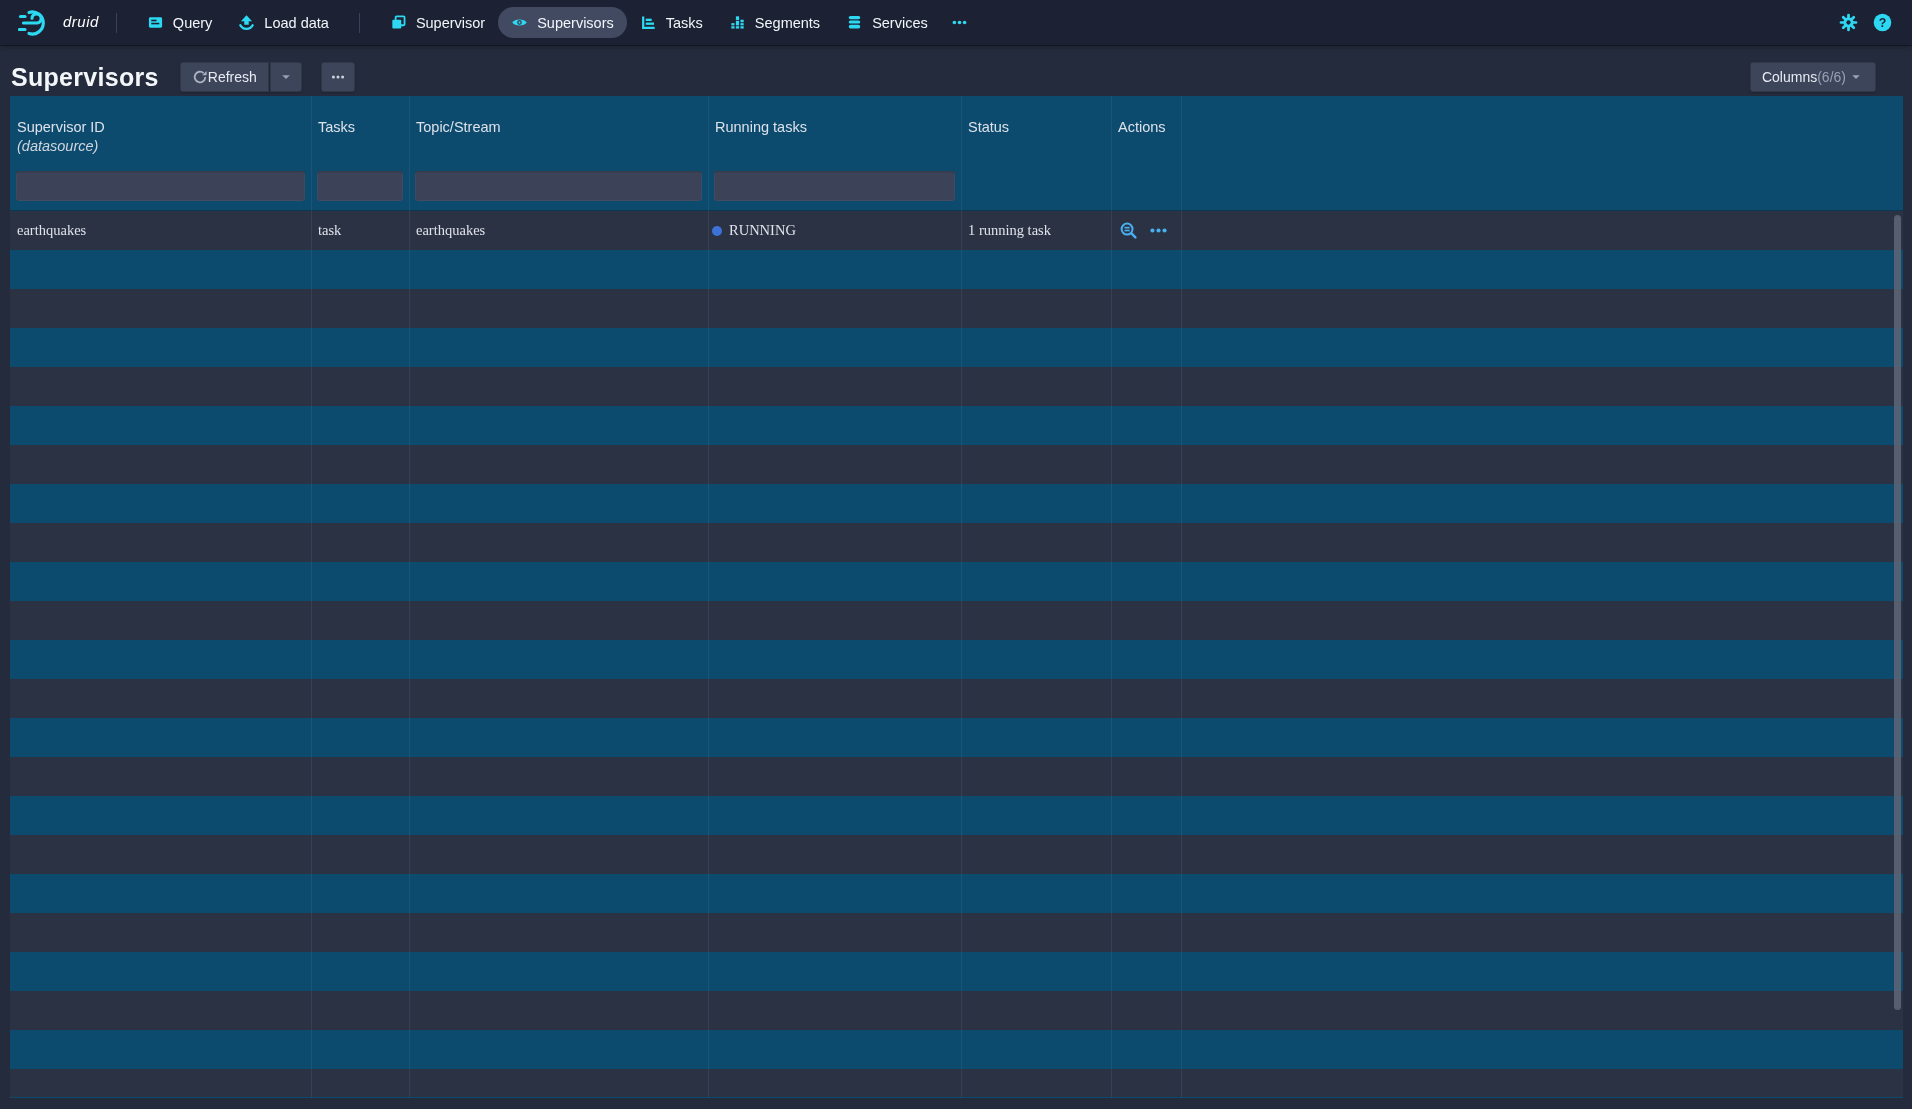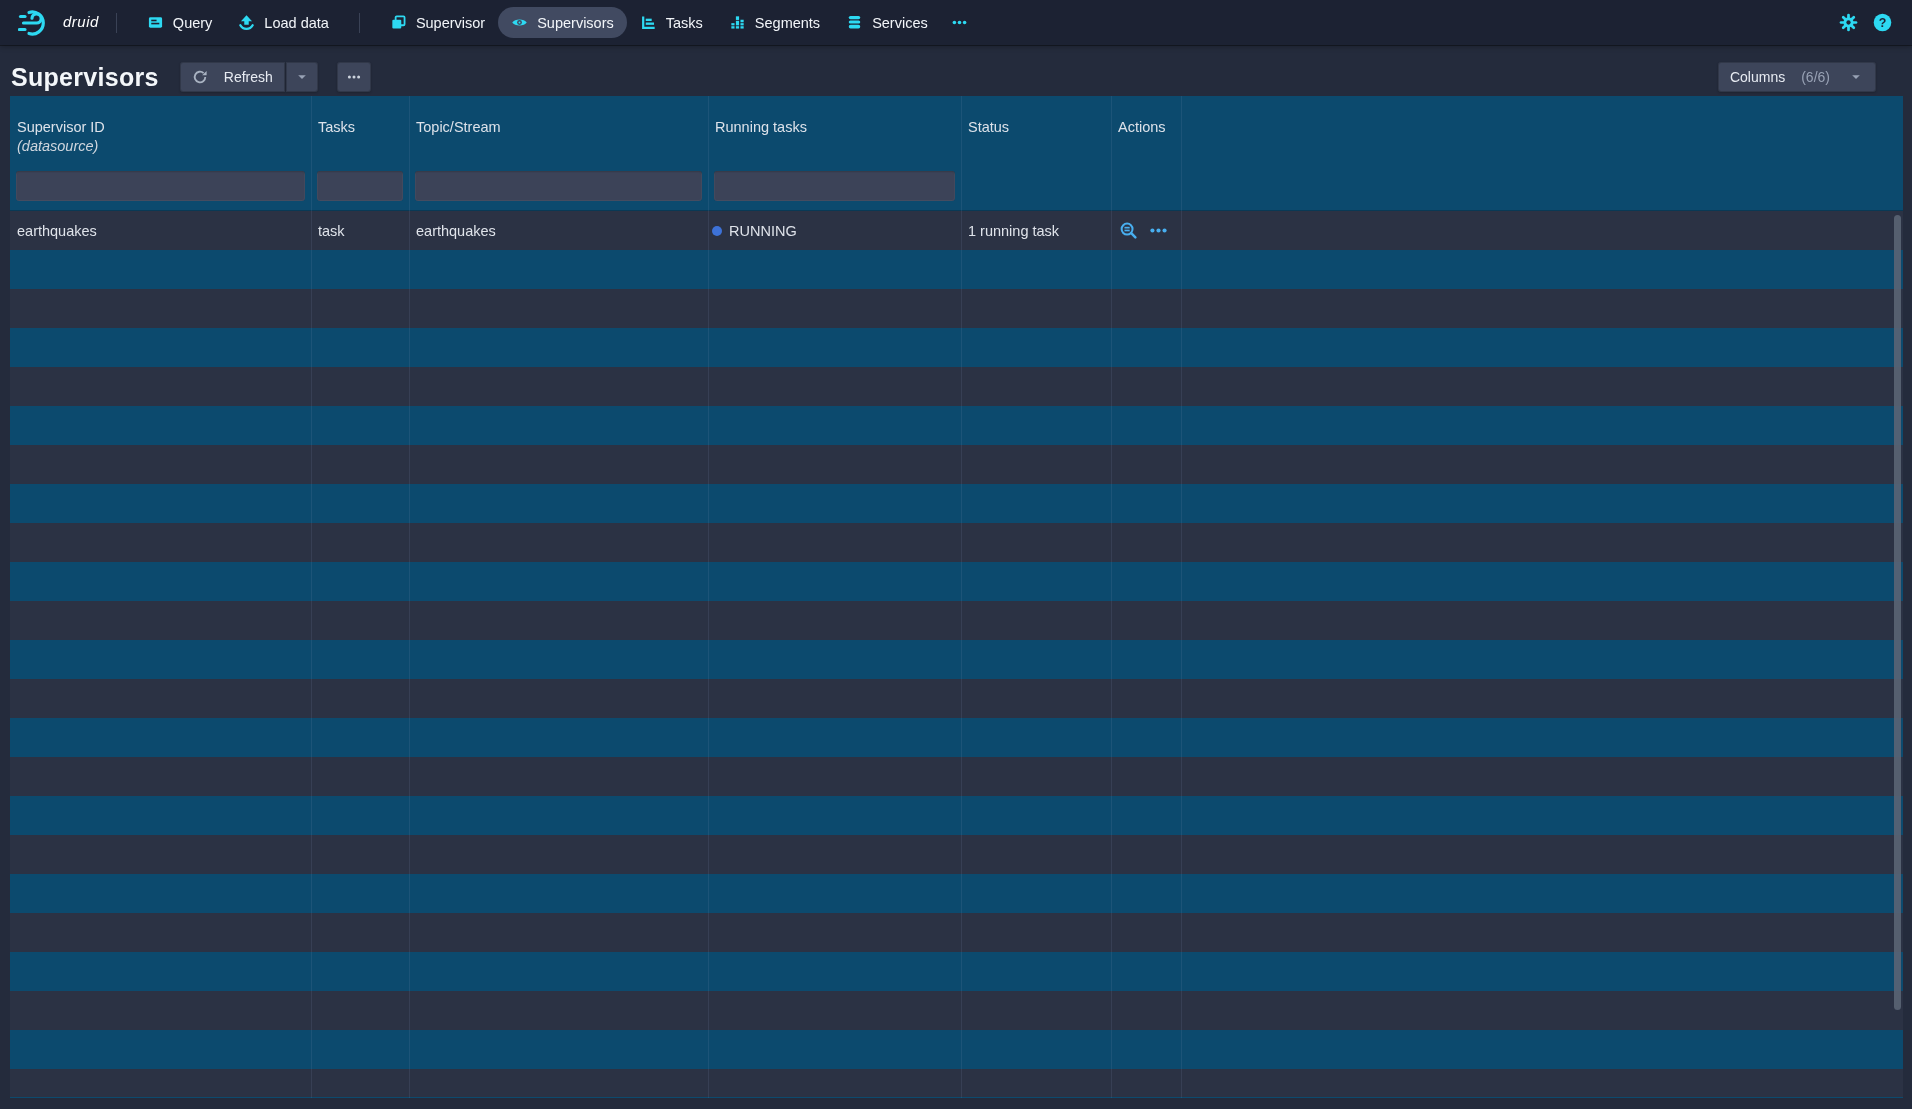--- a/index.html
+++ b/index.html
@@ -36,21 +36,21 @@
 
   
   .titlebar {
     position:absolute; top:45px; left:0; right:0; height:64px;
     display:flex; align-items:center;
     padding:0 36px 0 11px;
   }
   .page-title { font-size:25px; font-weight:bold; color:#f4f7fa; letter-spacing:.3px; margin-right:21px; }
   .btn {
     background:#3d455a; color:#e7ebf2; font-size:14px; height:30px;
-    display:inline-flex; align-items:center; gap:16px;
+    display:inline-flex; align-items:center; gap:0;
     border-radius:3px; padding:0 12px; cursor:pointer;
     box-shadow:inset 0 0 0 1px rgba(17,20,24,.25), 0 1px 2px rgba(17,20,24,.3);
     white-space:nowrap;
   }
   .btn-group { display:inline-flex; }
   .btn-group .btn-main { border-radius:3px 0 0 3px; }
   .btn-group .btn-caret { border-radius:0 3px 3px 0; margin-left:1px; padding:0 8px; }
   .more-btn { margin-left:19px; padding:0 9px; letter-spacing:1px; font-weight:bold; color:#cdd4de; }
   .columns-btn { margin-left:auto; }
   .muted { color:#98a2b5; }
@@ -64,21 +64,21 @@
   .thead { height:69px; }
   .th { padding:22px 8px 0 7px; font-size:14.5px; color:#dde2ea; line-height:1.3; }
   .th .sub { font-style:italic; color:#cfd6de; }
   .tfilter { height:46px; border-bottom:1px solid rgba(0,0,0,.22); }
   .filter-cell { padding:6px 6px 0 6px; }
   .filter-input {
     width:100%; height:30px; background:#3c4358; border:none; border-radius:3px;
     outline:none; color:#e8ecf2; font-size:14px; padding:0 9px;
     box-shadow:inset 0 0 0 1px rgba(255,255,255,.05), inset 0 1px 1px rgba(17,20,24,.4);
   }
-  .tbody { height:886px; overflow:hidden; }
+  .tbody { height:886px; overflow:hidden;font-family:Liberation Serif, serif; }
   .tr { height:39px; align-items:center; }
   .tr.stripe { background:#2b3244; }
   .td { font-size:14.5px; color:#dfe3ea; padding-left:7px; display:flex; align-items:center; gap:7px; overflow:hidden; white-space:nowrap; }
   .td.status-cell { padding-left:4px; }
   .dot { width:10px; height:10px; border-radius:50%; background:#3d72d8; flex:none; }
   .actions-cell { gap:11px; padding-left:8px; }
   .action-icon { width:19px; height:19px; display:flex; align-items:center; justify-content:center; cursor:pointer; flex:none; }
 
   .col-dividers { position:absolute; top:0; bottom:0; left:0; right:0; pointer-events:none; }
   .col-divider { position:absolute; top:0; bottom:0; width:1px; background:rgba(140,155,190,.13); }

